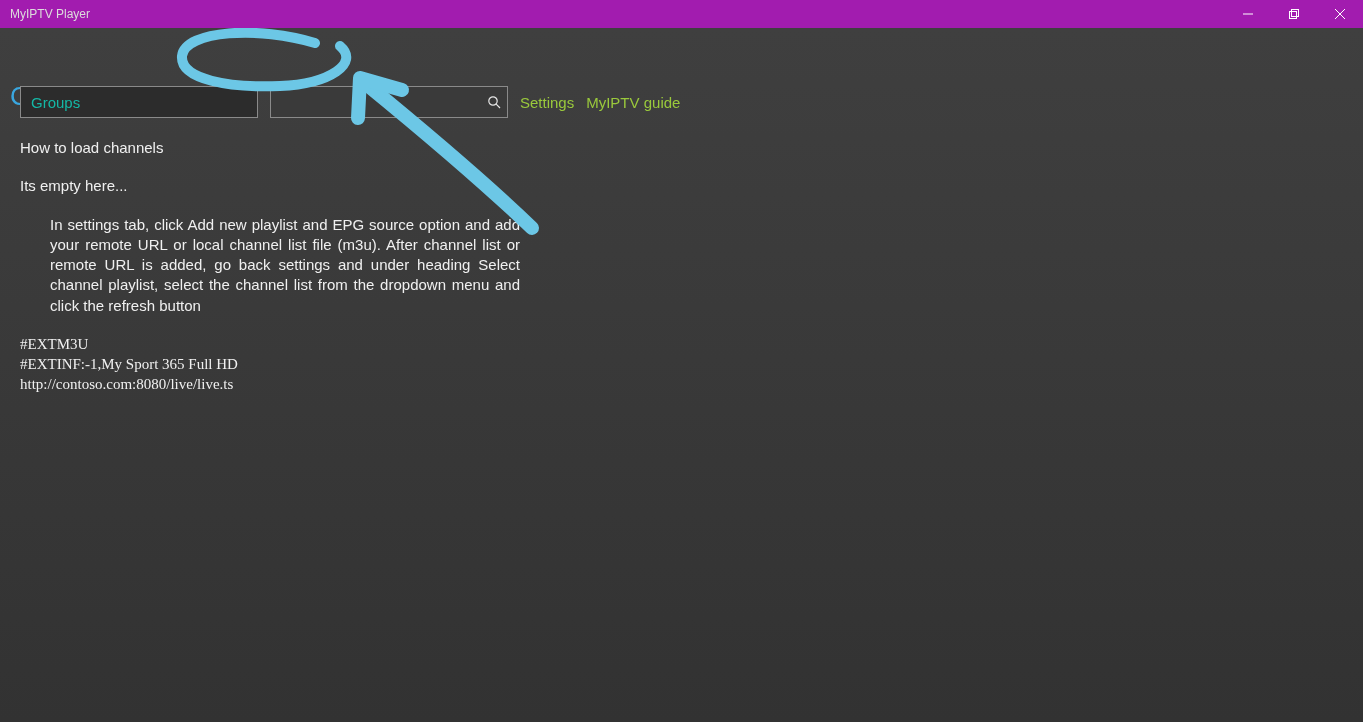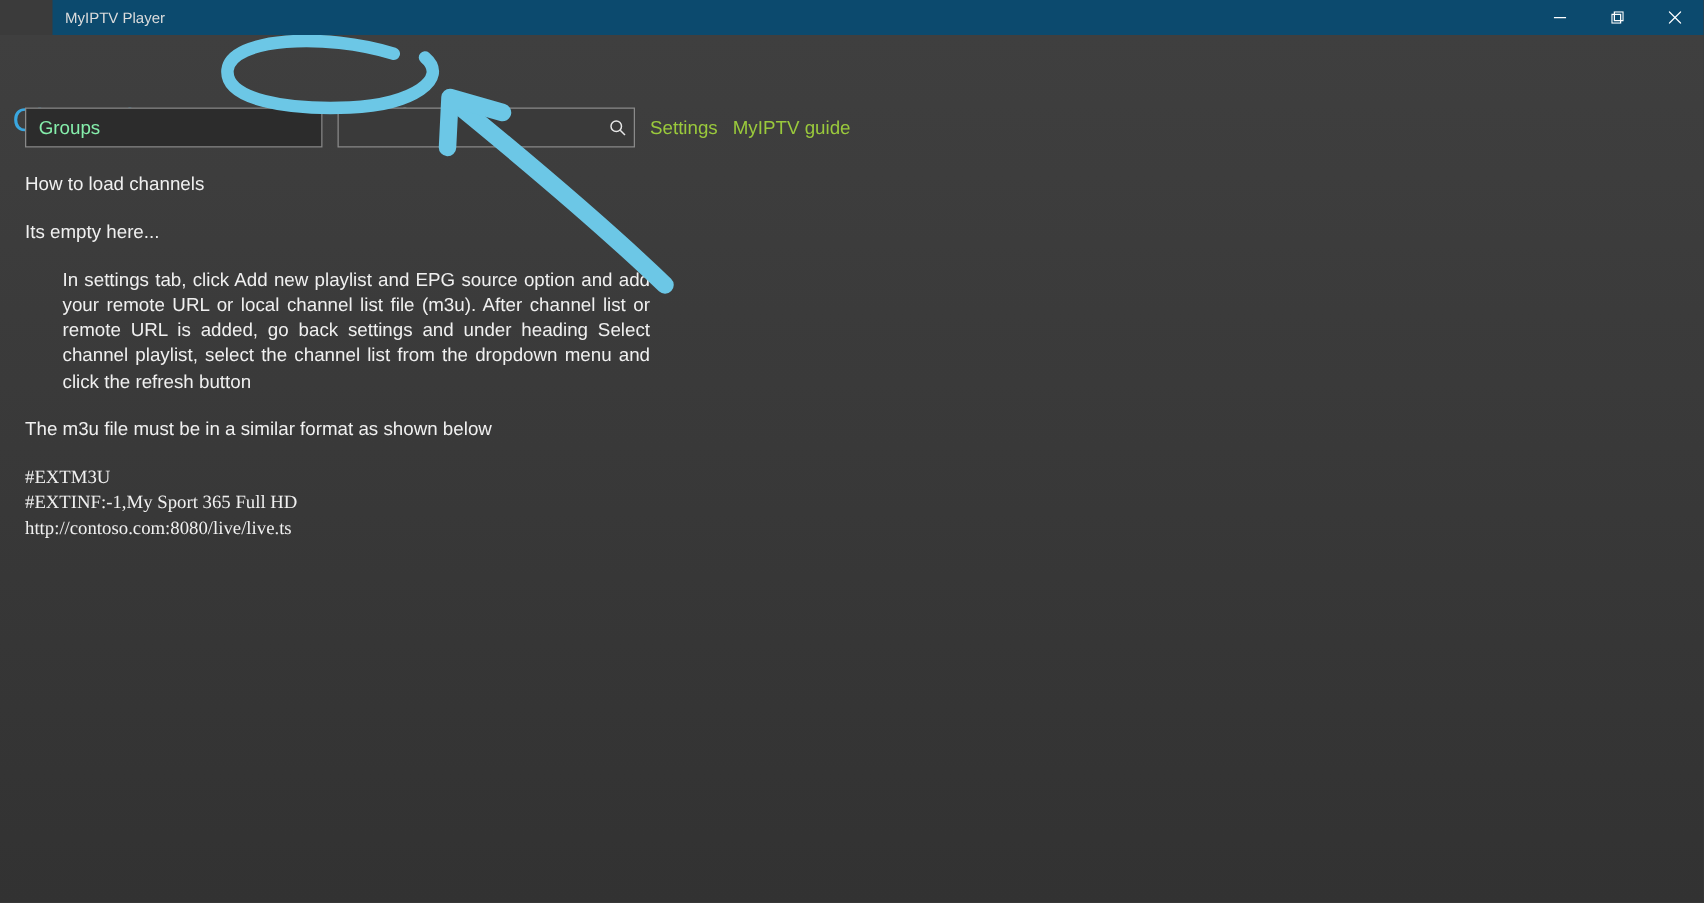--- a/index.html
+++ b/index.html
@@ -6,26 +6,25 @@
   html, body { width: 1363px; height: 722px; overflow: hidden; }
   body {
     font-family: "Segoe UI", Arial, sans-serif;
     background: #3b3b3b;
     color: #e6e6e6;
     position: relative;
   }
   
   .titlebar {
     height: 28px;
-    background: #0c4a6e;
+    background: #a21caf;
     display: flex;
     align-items: center;
     justify-content: space-between;
     padding-left: 10px;
-    margin-left: 42px;
   }
   .titlebar .title {
     font-size: 12px;
     color: #dcdcdc;
   }
   .win-controls { display: flex; height: 100%; }
   .win-btn {
     width: 46px;
     height: 100%;
     display: flex;
@@ -62,21 +61,21 @@
     align-items: center;
     gap: 12px;
     margin-top: 8px;
     padding-left: 10px;
   }
   .select {
     width: 238px;
     height: 32px;
     border: 1px solid #8a8a8a;
     background: #2c2c2c;
-    color: #86efac;
+    color: #14b8a6;
     font-size: 15px;
     padding: 4px 10px;
     display: flex;
     align-items: center;
   }
   .search-wrap {
     width: 238px;
     height: 32px;
     border: 1px solid #8a8a8a;
     background: #3a3a3a;
@@ -168,21 +167,20 @@
       </span>
     </div>
     <span class="link">Settings</span>
     <span class="link">MyIPTV guide</span>
   </div>
 
   <div class="content">
     <p>How to load  channels</p>
     <p>Its empty here...</p>
     <p class="justify">In settings tab, click Add new playlist and EPG source  option and add your remote URL or local channel list file (m3u). After channel list or remote URL is added, go back settings and under heading  Select channel playlist, select the channel list from the dropdown menu and click the refresh button</p>
-    <p>The m3u file must be in a similar format as shown below</p>
     <p class="tight">#EXTM3U</p>
     <p class="tight">#EXTINF:-1,My Sport 365 Full HD</p>
     <p class="tight">http://contoso.com:8080/live/live.ts</p>
   </div>
 
   <svg class="annot" width="1363" height="694">
     <g fill="none" stroke-linecap="round" stroke-linejoin="round">
 
       <path id="annot-circle" d="M 315 15
                C 260 -2, 185 2, 182 28

